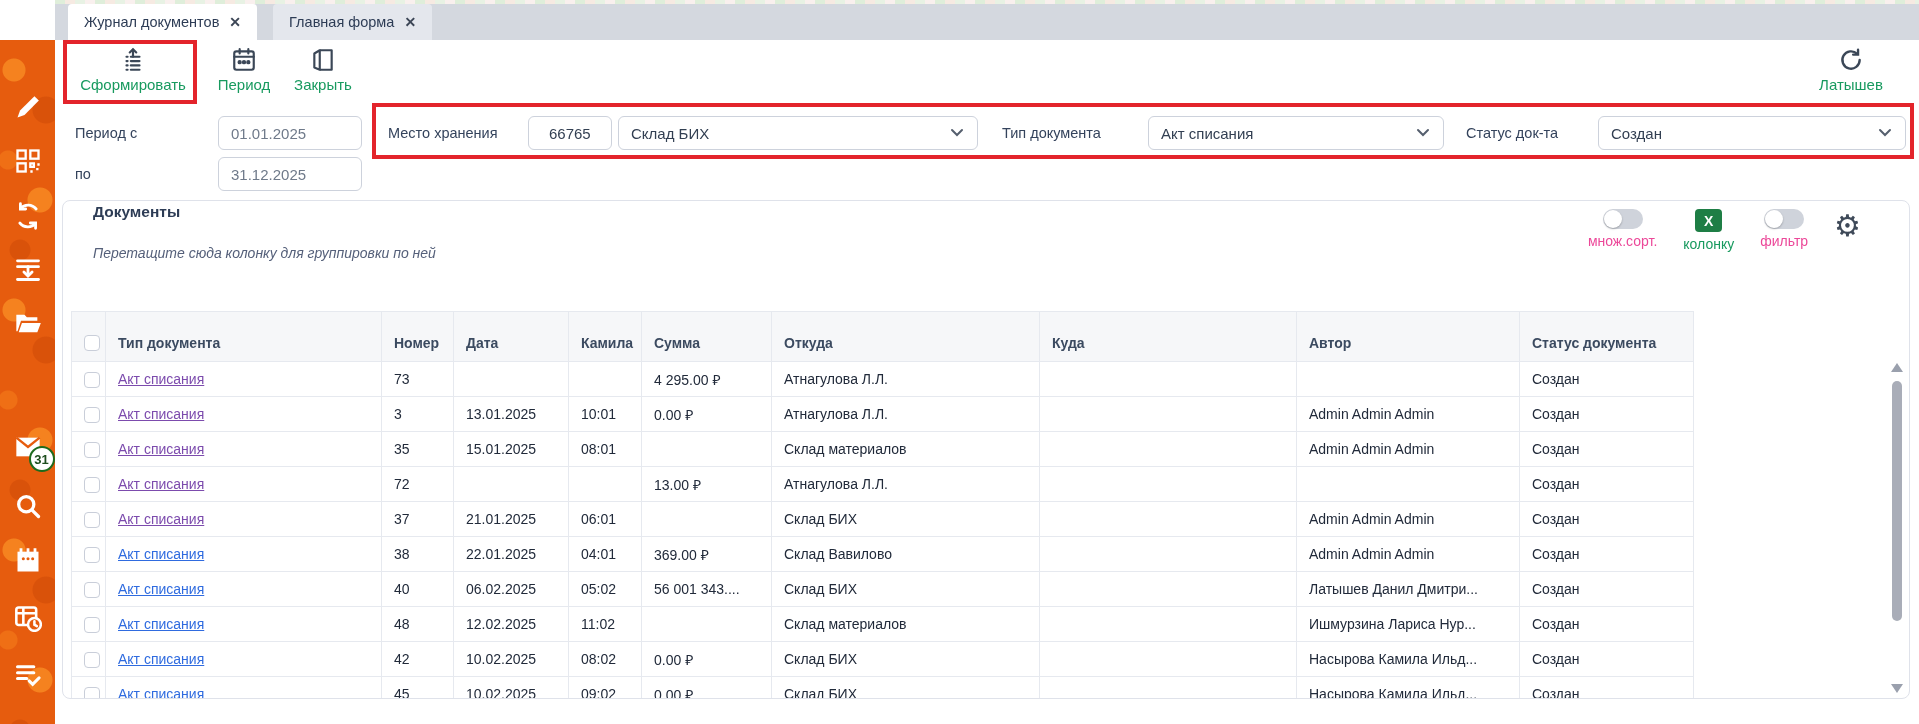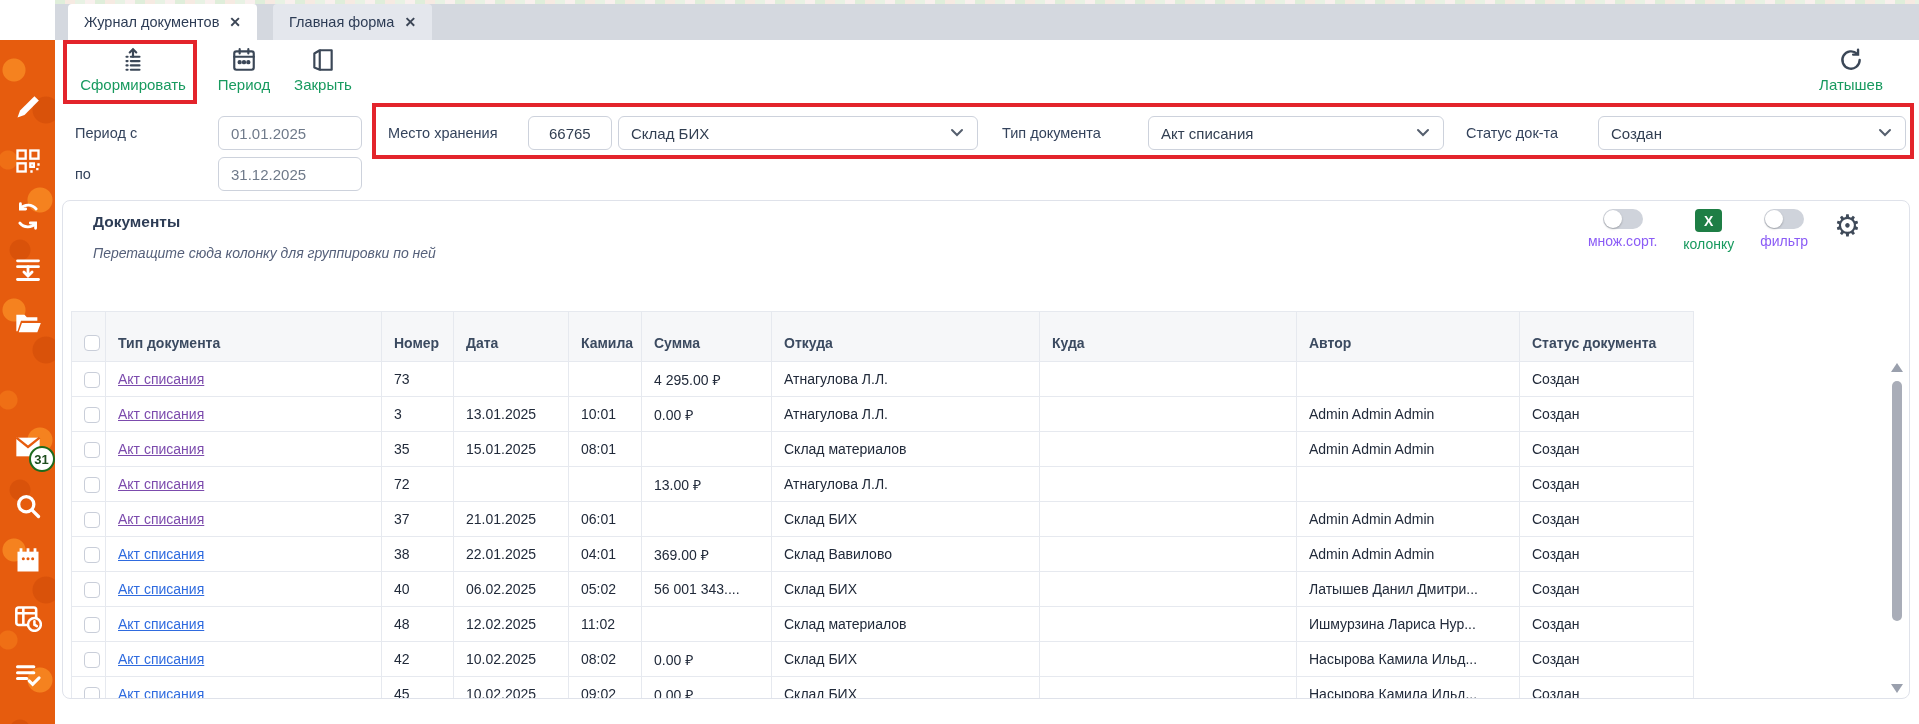--- a/index.html
+++ b/index.html
@@ -48,28 +48,28 @@
   .finput { position:absolute; height:34px; border:1px solid #cdd2dc; border-radius:6px; background:#fff;
     font-family:"Liberation Sans",sans-serif; font-size:15px; color:#6f7a8a; padding:0 12px; }
   .fdrop { position:absolute; height:34px; border:1px solid #cdd2dc; border-radius:6px; background:#fff;
     font-size:15px; color:#323f52; display:flex; align-items:center; padding:0 12px; justify-content:space-between; }
   .chev svg { width:16px; height:16px; }
   .fcode { color:#323f52;padding-left:20px; }
 
   
   .panel { position:absolute; left:62px; top:200px; width:1848px; height:499px; background:#fff;
     border:1px solid #dfe2ea; border-radius:8px; overflow:hidden; }
-  .panel-title { position:absolute; left:30px; top:12px; font-size:15.5px; font-weight:bold; color:#2d3c55; }
+  .panel-title { position:absolute; left:30px; top:2px; font-size:15.5px; font-weight:bold; color:#2d3c55; }
   .drag-hint { position:absolute; left:30px; top:44px; font-size:14px; font-style:italic; color:#55607a; }
 
   .toggles { position:absolute; right:48px; top:8px; display:flex; align-items:flex-start; gap:26px; }
   .tg-col { display:flex; flex-direction:column; align-items:center; gap:4px; }
   .tg-pill { width:40px; height:20px; border-radius:10px; background:#cfd3db; position:relative; }
   .tg-knob { position:absolute; left:1px; top:1px; width:18px; height:18px; border-radius:50%; background:#fff; box-shadow:0 1px 2px rgba(0,0,0,.25); }
-  .tg-label { font-size:14px; color:#8b5cf6; }
+  .tg-label { font-size:14px; color:#ec4899; }
   .tg-label.green { color:#189a5f; }
   .xls { width:27px; height:23px; background:#1e7e45; border-radius:4px; color:#fff; font-weight:bold; font-size:14px;
     display:flex; align-items:center; justify-content:center; }
   .gear { font-size:30px; color:#3f4a59; line-height:30px; margin-top:2px; }
 
   
   table.doc { position:absolute; left:8px; top:110px; border-collapse:collapse; table-layout:fixed; width:1622px; font-size:14px; }
   table.doc th, table.doc td { border:1px solid #e6e9ef; padding:0 0 0 12px; text-align:left; overflow:hidden; white-space:nowrap; }
   table.doc th { height:50px; background:#f6f7f9; color:#3b4a60; font-weight:600; vertical-align:bottom; padding-bottom:10px; }
   table.doc td { height:35px; color:#212a3a; background:#fff; }

